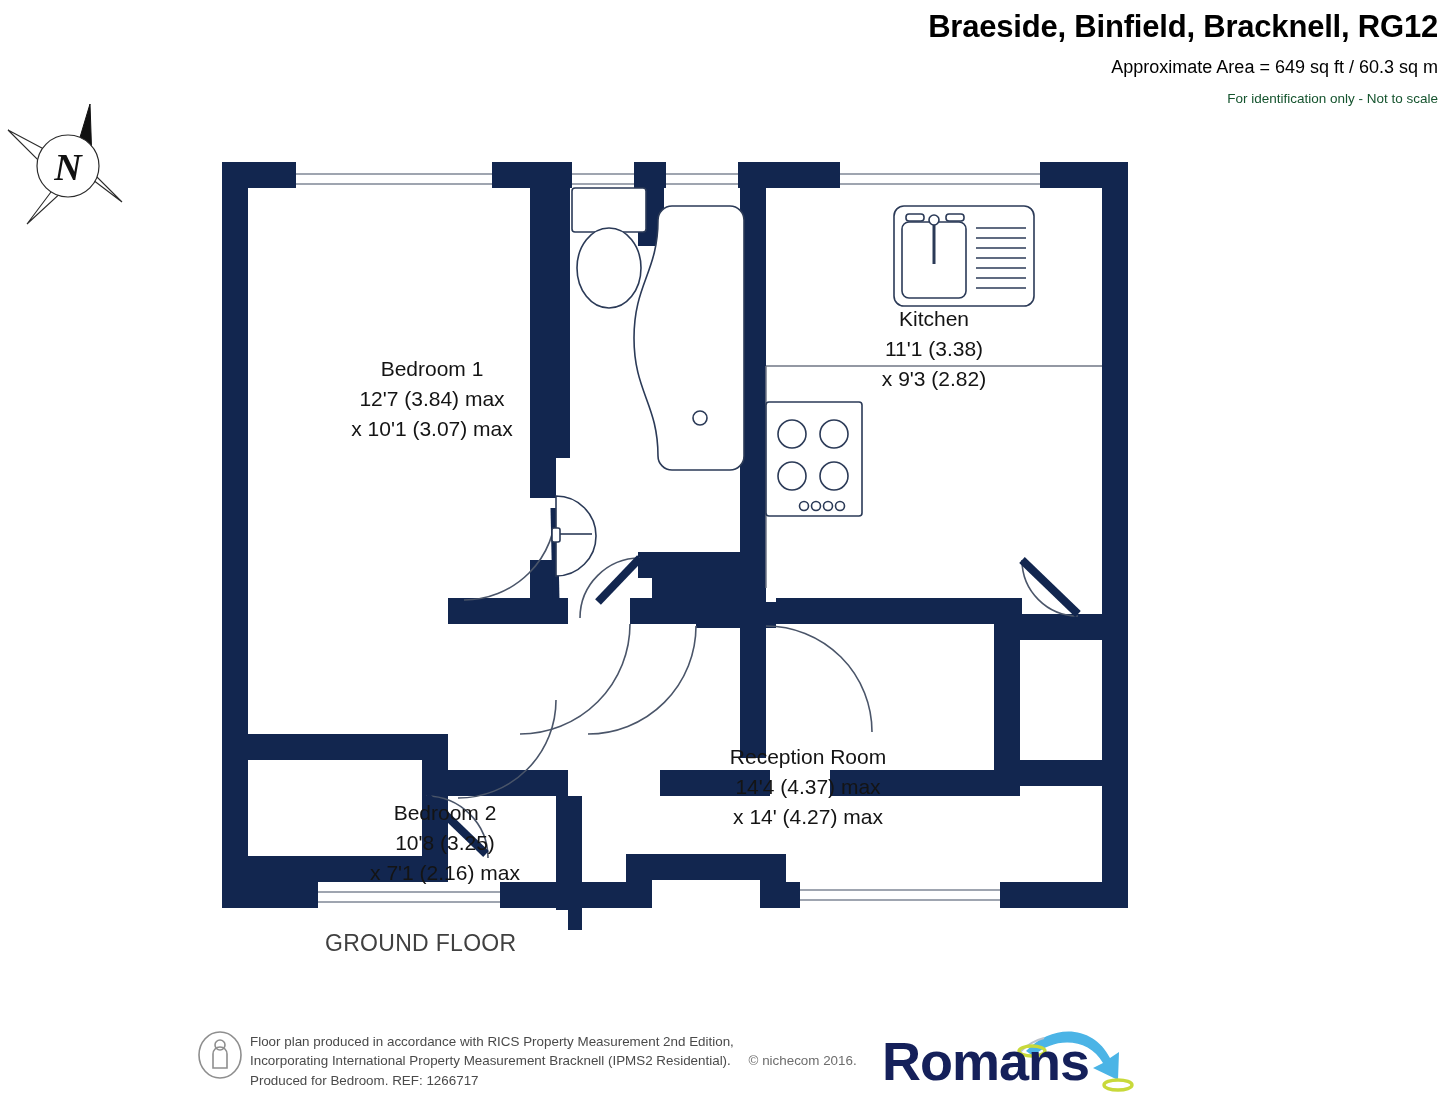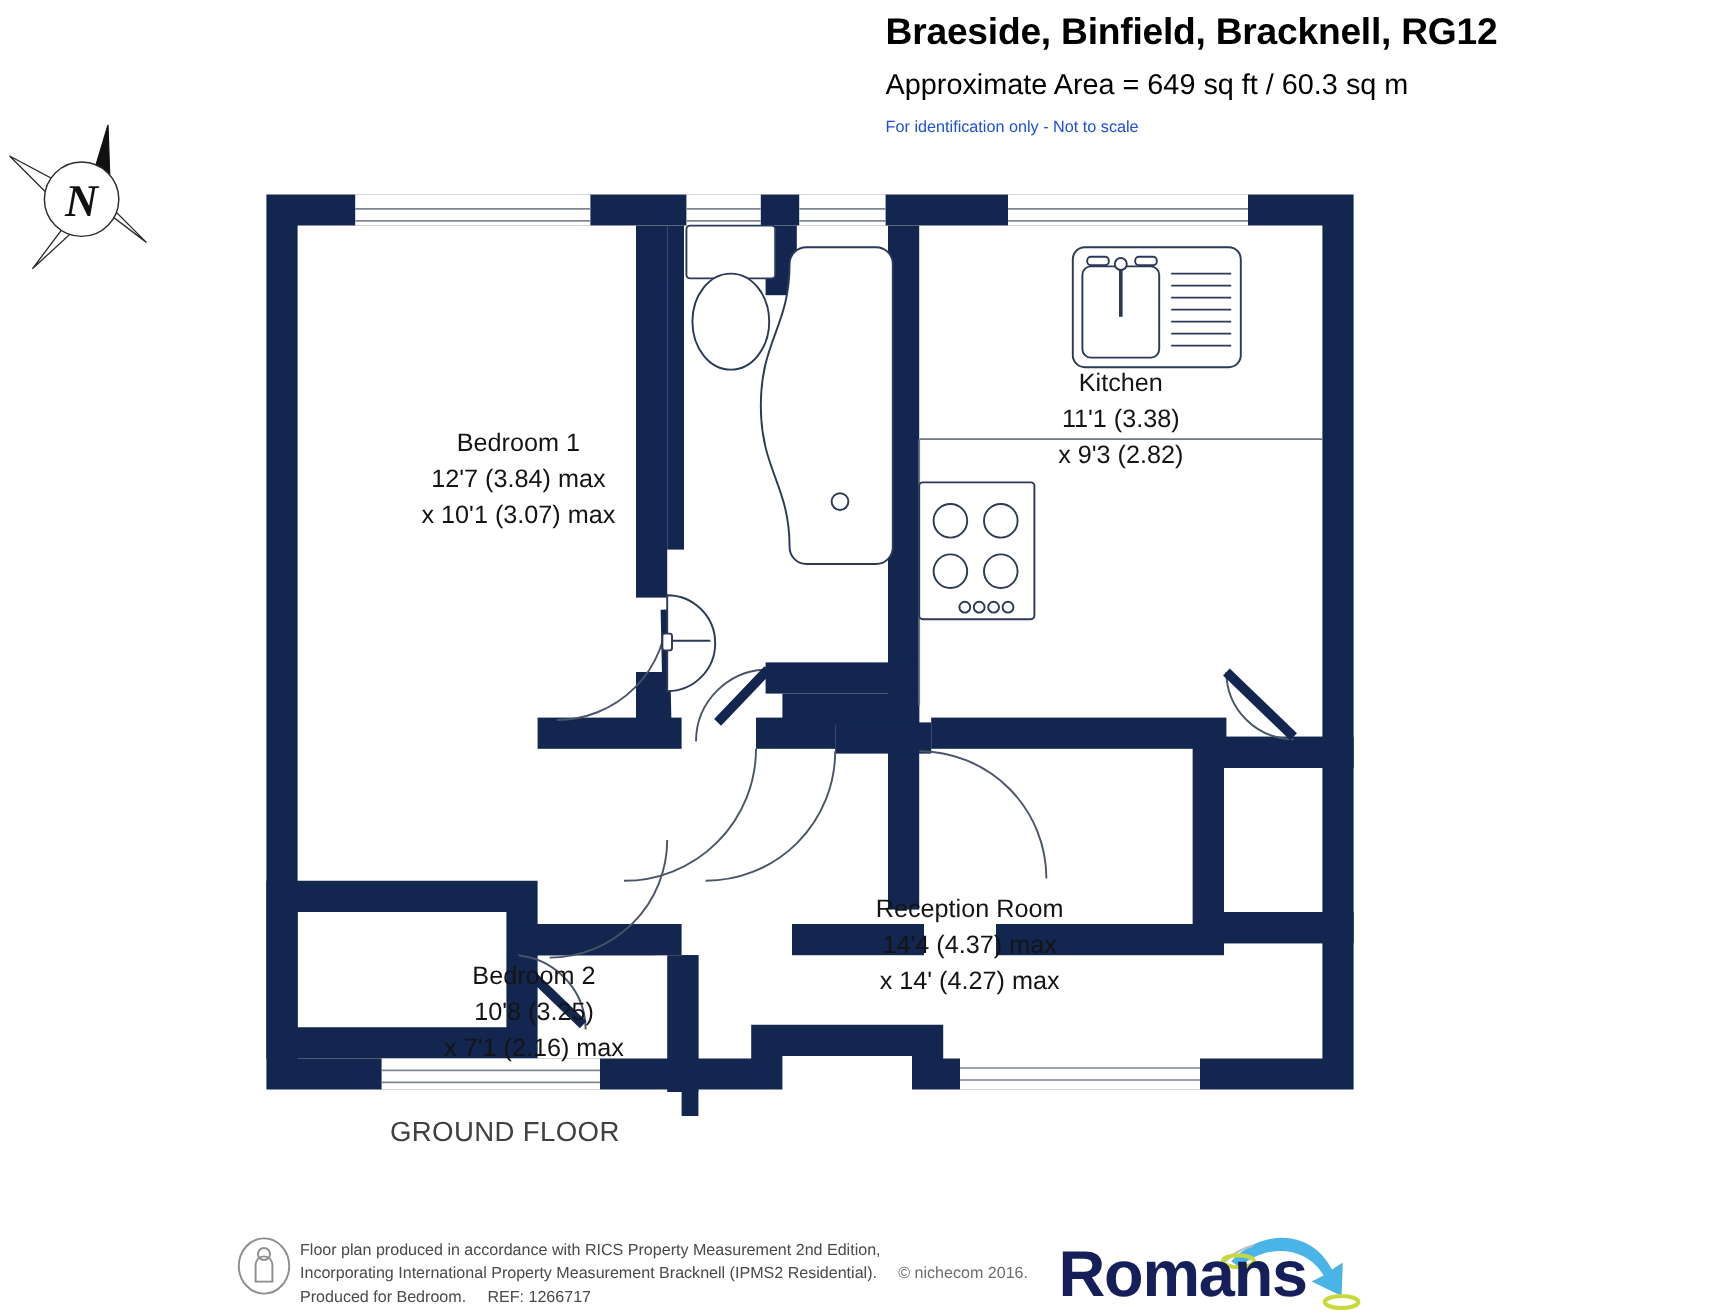--- a/index.html
+++ b/index.html
@@ -15,39 +15,39 @@
     color: #1a1a1a;
     overflow: hidden;
   }
 
   
   #header {
     position: absolute;
     top: 0;
     right: 8px;
     width: 700px;
-    text-align: left;
+    text-align: right;
   }
   #title {
     font-size: 31px;
     font-weight: bold;
     letter-spacing: -0.2px;
     color: #000;
     margin: 8px 0 0 0;
     line-height: 1.2;
   }
   #area {
-    font-size: 24px;
+    font-size: 18px;
     color: #000;
     margin-top: 12px;
     line-height: 1.2;
   }
   #disclaimer {
     font-size: 13.5px;
-    color: #1d4ed8;
+    color: #14532d;
     margin-top: 12px;
     line-height: 1.2;
   }
 
   
   #compass {
     position: absolute;
     left: 2px;
     top: 98px;
     width: 140px;
@@ -96,21 +96,21 @@
     width: 620px;
     font-size: 13.4px;
     line-height: 1.45;
     color: #4a4a4a;
   }
   #legal .ln { white-space: nowrap; }
   #copyright {
     color: #6d6d6d;
     margin-left: 14px;
   }
-  #ref { margin-left: 14px; }
+  #ref { }
   #romans-logo {
     position: absolute;
     left: 878px;
     top: 8px;
     width: 268px;
     height: 80px;
   }
 </style>
 </head>
 <body>

